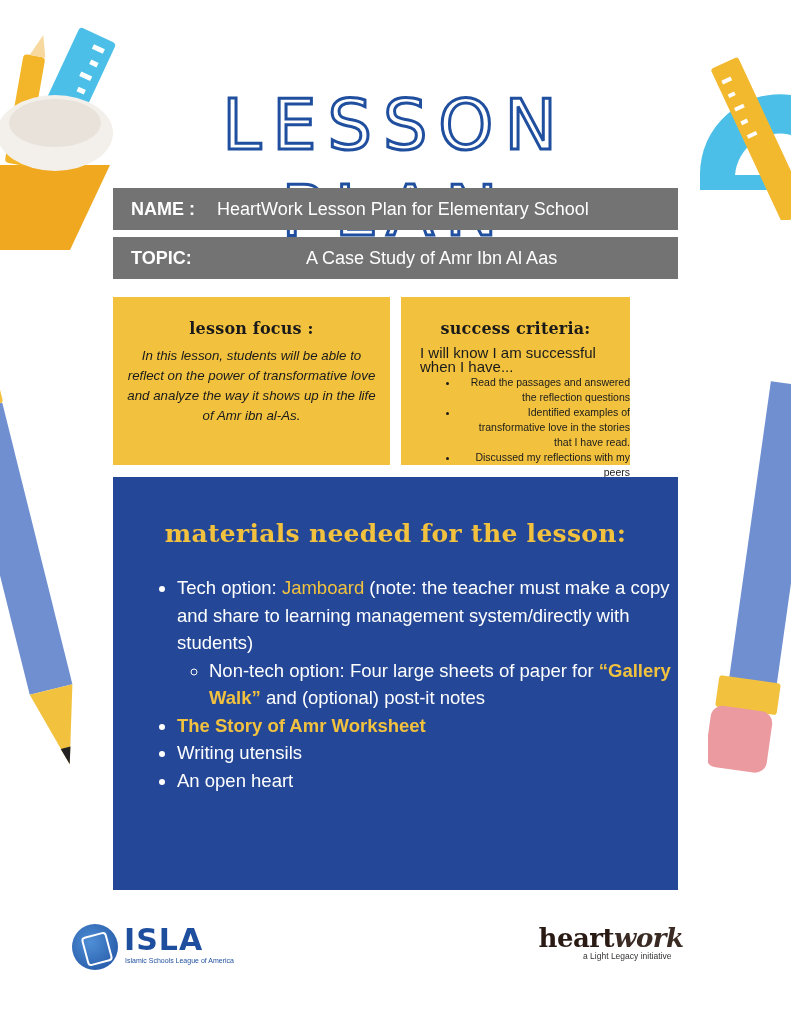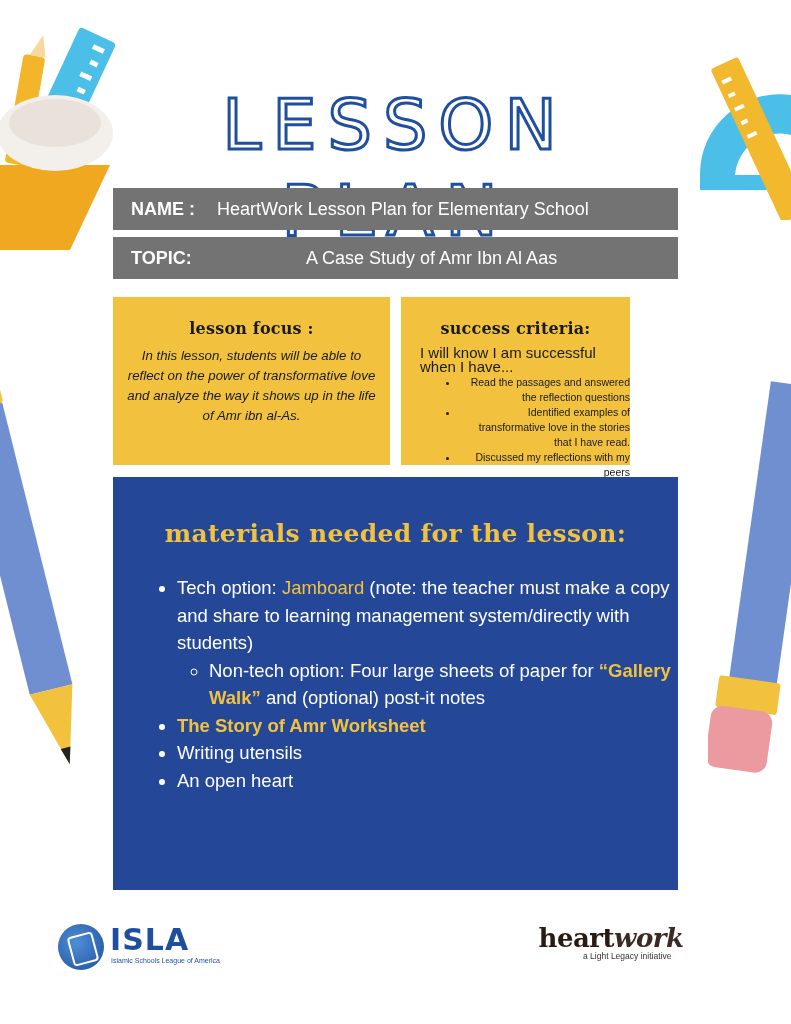--- a/index.html
+++ b/index.html
@@ -27,21 +27,21 @@
   .card.criteria ul { margin:1px 0 0; padding-left:58px; font-family:"Liberation Sans", sans-serif; font-size:10.5px; line-height:15px;text-align:right; }
   .card.criteria li { padding-left:0; }
 
   .materials { left:113px; top:477px; width:565px; height:413px; background:#244897; color:#fff; }
   .materials h2 { margin:42px 0 0; text-align:center; font-family:"DejaVu Serif", serif; font-weight:bold; font-size:25px; color:#f2c23f; letter-spacing:0.3px; }
   .materials ul.main { margin:26px 0 0; padding-left:64px; font-family:"Liberation Sans", sans-serif; font-size:18.5px; line-height:27.5px; list-style:disc; }
   .materials ul.sub { margin:0; padding-left:32px; list-style:circle; }
   .hl { color:#f2c23f; }
   .hlb { color:#f2c23f; font-weight:bold; }
 
-  .logo-isla { left:58px; top:922px; width:160px; height:52px;text-align:right; }
+  .logo-isla { left:72px; top:922px; width:160px; height:52px;text-align:right; }
   .isla-circle { position:absolute; left:0; top:2px; width:46px; height:46px; border-radius:50%; background:radial-gradient(circle at 40% 40%, #4f8fd6, #1d4f9e); }
   .isla-inner { position:absolute; left:12px; top:10px; width:22px; height:26px; border:2px solid #fff; border-radius:4px; transform:rotate(-15deg); }
   .isla-text { position:absolute; left:52px; top:2px; font-family:"DejaVu Sans", sans-serif; font-weight:bold; font-size:30px; color:#1e4f9e; letter-spacing:1px; line-height:32px; }
   .isla-sub { position:absolute; left:53px; top:35px; font-family:"Liberation Sans", sans-serif; font-size:7px; color:#1e4f9e; white-space:nowrap; }
 
   .logo-hw { left:531px; top:924px; width:160px; height:40px;text-align:center; }
   .hw-text { font-family:"DejaVu Serif", serif; font-weight:bold; font-size:26px; line-height:28px; letter-spacing:-0.5px; }
   .hw-text .a { color:#2a1a14; }
   .hw-text .d { color:#3a2a24; font-style:italic; }
   .hw-sub { position:absolute; left:52px; top:27px; font-family:"Liberation Sans", sans-serif; font-size:8.5px; color:#333; white-space:nowrap; }

